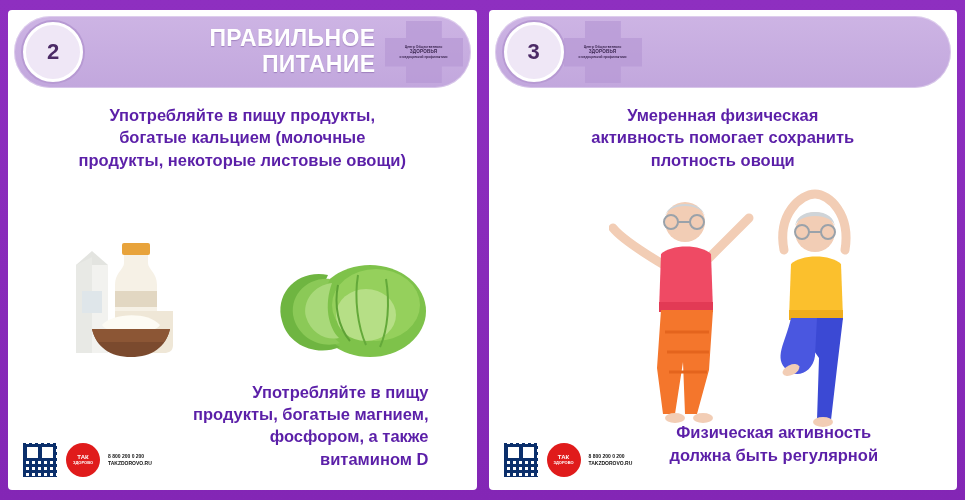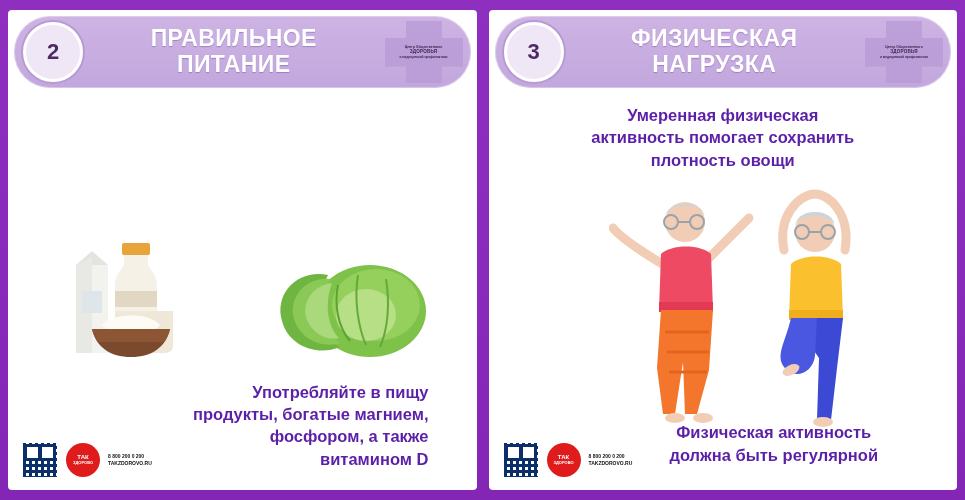--- a/index.html
+++ b/index.html
@@ -52,28 +52,28 @@
     display: flex;
     align-items: center;
     justify-content: center;
     color: #4b2a66;
     font-size: 22px;
     font-weight: bold;
     flex: 0 0 auto;
   }
   .card-title {
     flex: 1 1 auto;
-    text-align: center;
+    text-align: right;
     color: #ffffff;
     font-size: 23px;
     font-weight: bold;
     line-height: 1.12;
     letter-spacing: 0.4px;
     text-shadow: 0 1px 1px rgba(90,50,130,0.35);
-    padding: 0 0;
+    padding: 0 9px;
     white-space: pre-line;
   }
   .logo-box {
     width: 78px;
     height: 62px;
     margin-right: 8px;
     flex: 0 0 auto;
     position: relative;
   }
   .logo-cross {
@@ -214,20 +214,23 @@
       <div class="logo-box">
         <div class="logo-cross"></div>
         <div class="logo-text">
           <span class="l1">Центр Общественного</span>
           <span class="l2">ЗДОРОВЬЯ</span>
           <span class="l3">и медицинской профилактики</span>
         </div>
       </div>
     </div>
 
+    <div class="txt txt-top">Употребляйте в пищу продукты,
+богатые кальцием (молочные
+продукты, некоторые листовые овощи)</div>
 
     <svg class="illus-dairy" viewBox="0 0 150 160">
 
       <polygon points="8,60 40,60 40,148 8,148" fill="#f2f2ef"></polygon>
       <polygon points="8,60 24,46 40,60" fill="#e3e4e0"></polygon>
       <polygon points="8,60 24,52 24,148 8,148" fill="#e8e9e5"></polygon>
       <rect x="14" y="86" width="20" height="22" fill="#dfe6ea"></rect>
 
       <path d="M56 48 h24 v10 c0 6 9 10 9 22 v60 c0 6 -4 8 -9 8 h-24 c-5 0 -9 -2 -9 -8 v-60 c0 -12 9 -16 9 -22z" fill="#f6f1e6"></path>
       <rect x="54" y="38" width="28" height="12" rx="2" fill="#e8a33b"></rect>
@@ -264,22 +267,20 @@
         </div>
       <div class="phone">8 800 200 0 200
 TAKZDOROVO.RU</div>
     </div>
   </div>
 
   <div class="card card3">
 
     <div class="card-header">
       <div class="badge">3</div>
-      <div class="card-title">ФИЗИЧЕСКАЯ
-НАГРУЗКА</div>
       <div class="logo-box">
         <div class="logo-cross"></div>
         <div class="logo-text">
           <span class="l1">Центр Общественного</span>
           <span class="l2">ЗДОРОВЬЯ</span>
           <span class="l3">и медицинской профилактики</span>
         </div>
       </div>
     </div>
 

